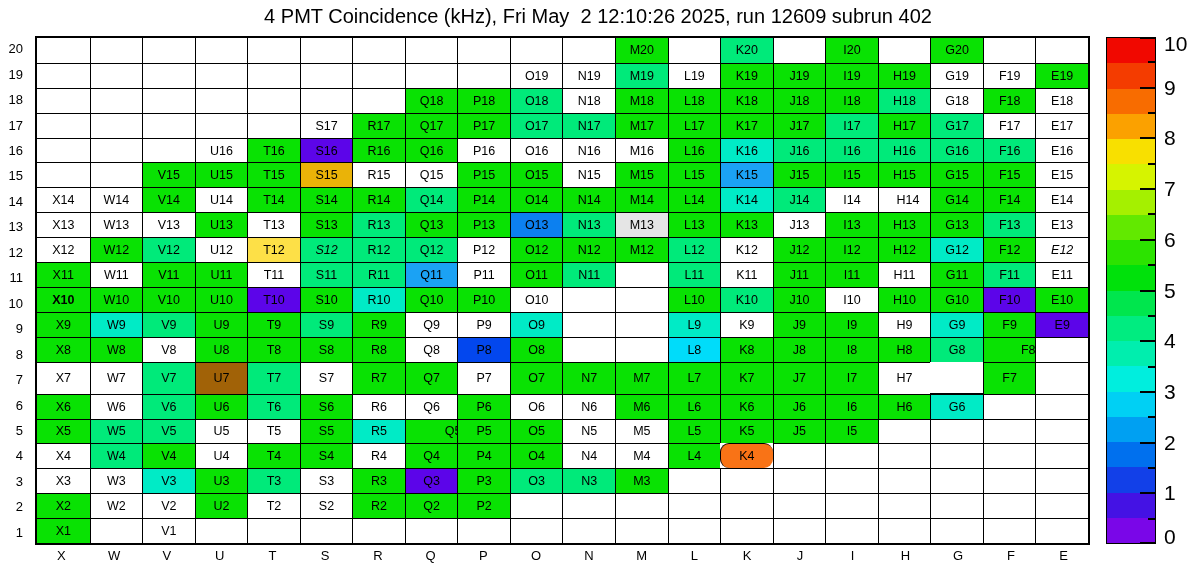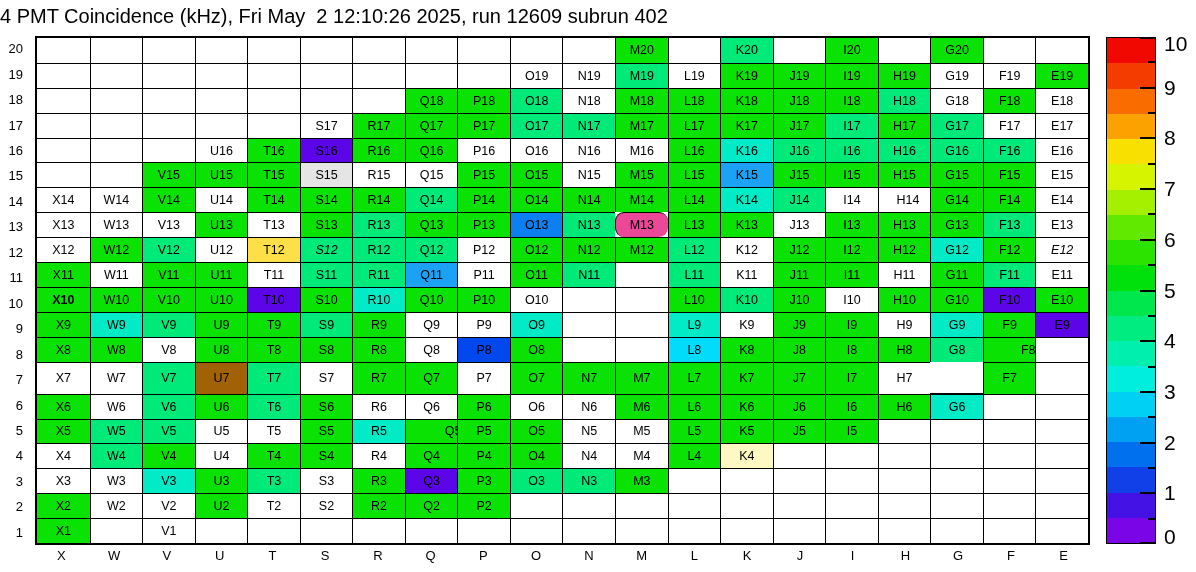--- a/index.html
+++ b/index.html
@@ -1,18 +1,18 @@
 <!DOCTYPE html>
 <html><head>
 <meta charset="utf-8">
 <style>
   html,body{margin:0;padding:0;background:#ffffff;}
   .canvas{position:relative;width:1196px;height:572px;background:#ffffff;overflow:hidden;
           font-family:"Liberation Sans", sans-serif;color:#000;}
-  .title{position:absolute;top:5px;left:0;width:1196px;
+  .title{position:absolute;top:5px;left:0;width:1196px;text-align:center;
          font-size:20px;white-space:pre;letter-spacing:0px;}
   .ylabels{position:absolute;left:0;top:36px;width:30px;height:509px;
            display:flex;flex-direction:column;}
   .ylabels div{flex:1;display:flex;align-items:center;justify-content:flex-end;
                padding-right:7px;font-size:13px;}
   .plot{position:absolute;left:35px;top:36px;width:1055px;height:509px;
         border:2px solid #000;box-sizing:border-box;background:#fff;
         display:grid;grid-template-columns:repeat(20,1fr);grid-template-rows:repeat(20,1fr);}
   .cell{display:flex;align-items:center;justify-content:center;
         font-size:12.5px;background:#fff;overflow:hidden;}
@@ -156,21 +156,21 @@
       <div class="cell bl bt" style="background: rgb(0, 234, 122);">I16</div>
       <div class="cell bl bt" style="background: rgb(0, 234, 122);">H16</div>
       <div class="cell bl bt" style="background: rgb(0, 234, 122);">G16</div>
       <div class="cell bl bt" style="background: rgb(0, 234, 122);">F16</div>
       <div class="cell bl bt" style="background: rgb(255, 255, 255);">E16</div>
       <div class="cell bt"></div>
       <div class="cell bl bt"></div>
       <div class="cell bl bt" style="background: rgb(9, 226, 3);">V15</div>
       <div class="cell bl bt" style="background: rgb(9, 226, 3);">U15</div>
       <div class="cell bl bt" style="background: rgb(9, 226, 3);">T15</div>
-      <div class="cell bl bt" style="background: #e5e5e5;">S15</div>
+      <div class="cell bl bt" style="background: #eab308;">S15</div>
       <div class="cell bl bt" style="background: rgb(255, 255, 255);">R15</div>
       <div class="cell bl bt" style="background: rgb(255, 255, 255);">Q15</div>
       <div class="cell bl bt" style="background: rgb(9, 226, 3);">P15</div>
       <div class="cell bl bt" style="background: rgb(9, 226, 3);">O15</div>
       <div class="cell bl bt" style="background: rgb(255, 255, 255);">N15</div>
       <div class="cell bl bt" style="background: rgb(9, 226, 3);">M15</div>
       <div class="cell bl bt" style="background: rgb(9, 226, 3);">L15</div>
       <div class="cell bl bt" style="background: rgb(27, 162, 244);">K15</div>
       <div class="cell bl bt" style="background: rgb(9, 226, 3);">J15</div>
       <div class="cell bl bt" style="background: rgb(9, 226, 3);">I15</div>
@@ -202,21 +202,21 @@
       <div class="cell bl bt" style="background: rgb(255, 255, 255);">W13</div>
       <div class="cell bl bt" style="background: rgb(255, 255, 255);">V13</div>
       <div class="cell bl bt" style="background: rgb(9, 226, 3);">U13</div>
       <div class="cell bl bt" style="background: rgb(255, 255, 255);">T13</div>
       <div class="cell bl bt" style="background: rgb(9, 226, 3);">S13</div>
       <div class="cell bl bt" style="background: rgb(0, 234, 122);">R13</div>
       <div class="cell bl bt" style="background: rgb(9, 226, 3);">Q13</div>
       <div class="cell bl bt" style="background: rgb(9, 226, 3);">P13</div>
       <div class="cell bl bt" style="background: rgb(12, 128, 240);">O13</div>
       <div class="cell bl bt" style="background: rgb(0, 234, 122);">N13</div>
-      <div class="cell bl bt" style="background: #ec4899; border-radius: 9px;">M13</div>
+      <div class="cell bl bt" style="background: #e5e5e5;">M13</div>
       <div class="cell bl bt" style="background: rgb(9, 226, 3);">L13</div>
       <div class="cell bl bt" style="background: rgb(9, 226, 3);">K13</div>
       <div class="cell bl bt" style="background: rgb(255, 255, 255);">J13</div>
       <div class="cell bl bt" style="background: rgb(9, 226, 3);">I13</div>
       <div class="cell bl bt" style="background: rgb(9, 226, 3);">H13</div>
       <div class="cell bl bt" style="background: rgb(9, 226, 3);">G13</div>
       <div class="cell bl bt" style="background: rgb(0, 234, 122);">F13</div>
       <div class="cell bl bt" style="background: rgb(255, 255, 255);">E13</div>
       <div class="cell bt" style="background: rgb(255, 255, 255);">X12</div>
       <div class="cell bl bt" style="background: rgb(9, 226, 3);">W12</div>
@@ -384,21 +384,21 @@
       <div class="cell bl bt" style="background: rgb(255, 255, 255);">U4</div>
       <div class="cell bl bt" style="background: rgb(9, 226, 3);">T4</div>
       <div class="cell bl bt" style="background: rgb(9, 226, 3);">S4</div>
       <div class="cell bl bt" style="background: rgb(255, 255, 255);">R4</div>
       <div class="cell bl bt" style="background: rgb(9, 226, 3);">Q4</div>
       <div class="cell bl bt" style="background: rgb(9, 226, 3);">P4</div>
       <div class="cell bl bt" style="background: rgb(9, 226, 3);">O4</div>
       <div class="cell bl bt" style="background: rgb(255, 255, 255);">N4</div>
       <div class="cell bl bt" style="background: rgb(255, 255, 255);">M4</div>
       <div class="cell bl bt" style="background: rgb(9, 226, 3);">L4</div>
-      <div class="cell bl bt" style="background: #fef9c3;">K4</div>
+      <div class="cell bl bt" style="background: #f97316; border-radius: 9px;">K4</div>
       <div class="cell bl bt"></div>
       <div class="cell bl bt"></div>
       <div class="cell bl bt"></div>
       <div class="cell bl bt"></div>
       <div class="cell bl bt"></div>
       <div class="cell bl bt"></div>
       <div class="cell bt" style="background: rgb(255, 255, 255);">X3</div>
       <div class="cell bl bt" style="background: rgb(255, 255, 255);">W3</div>
       <div class="cell bl bt" style="background: rgb(0, 235, 198);">V3</div>
       <div class="cell bl bt" style="background: rgb(9, 226, 3);">U3</div>

